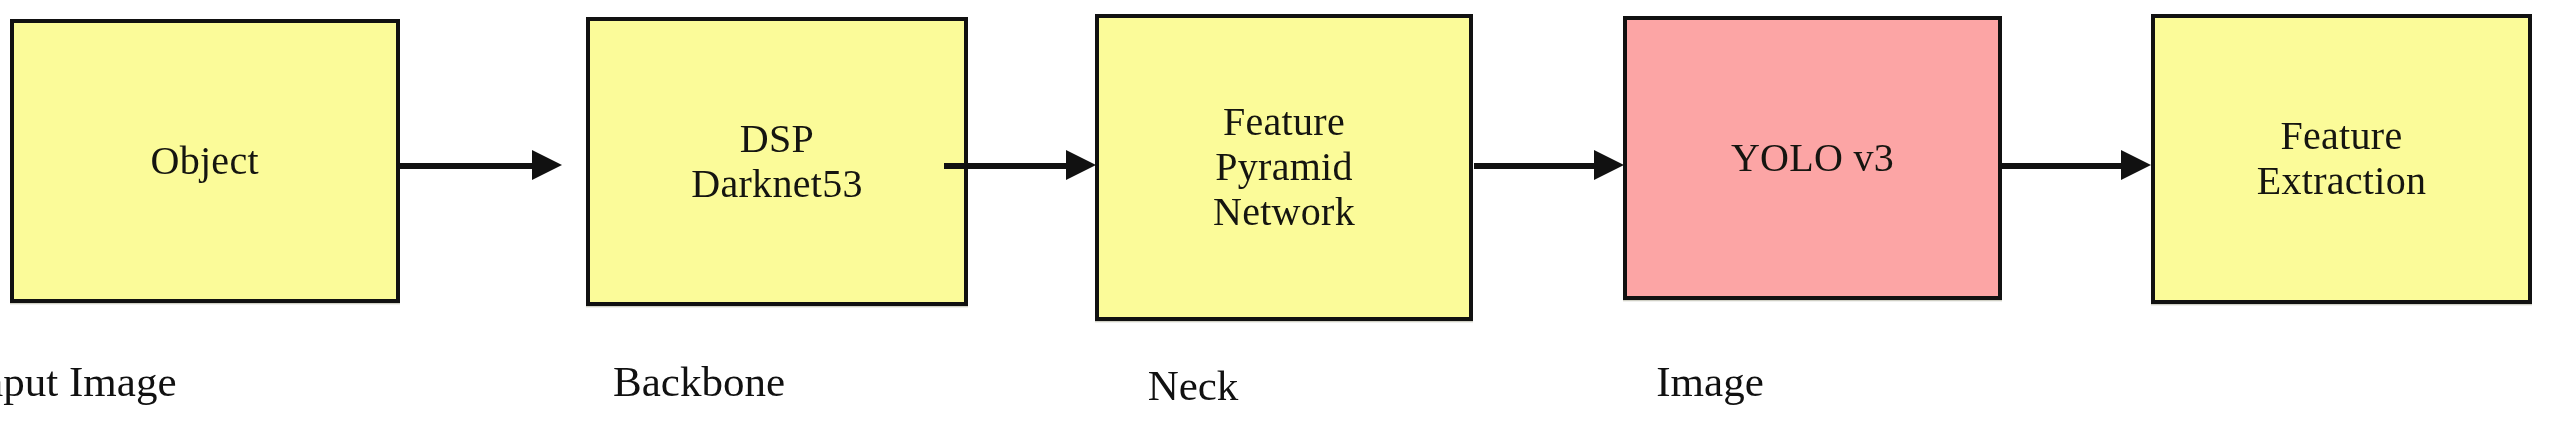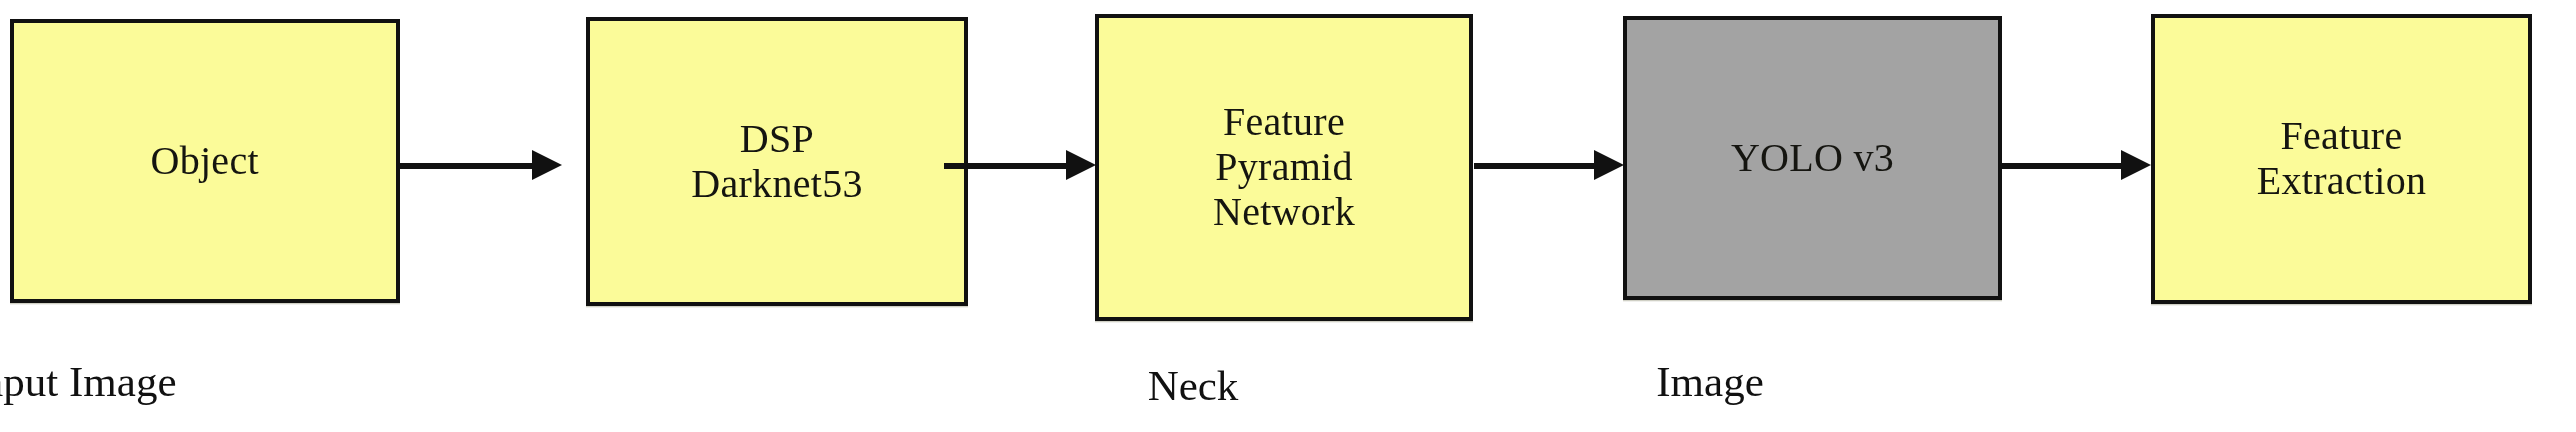--- a/index.html
+++ b/index.html
@@ -84,27 +84,28 @@
 
 <div id="diagram">
     <div class="node" style="left: 9.7px; top: 19.4px; width: 390px; height: 284px; background: rgb(251, 251, 153); border-color: rgb(17, 17, 17);">
       <div class="node-text">Object</div>
     </div>
     <div class="stage-label" style="left: 72px; top: 360px;">Input Image</div>
     <div class="node" style="left: 562px; top: 17.4px; width: 382px; height: 289px; background: rgb(251, 251, 153); border-color: rgb(17, 17, 17); margin-left: 24px;">
       <div class="node-text">DSP
 Darknet53</div>
     </div>
+    <div class="stage-label" style="left: 699px; top: 360px;">Backbone</div>
     <div class="node" style="left: 1095px; top: 14px; width: 378px; height: 307px; background: rgb(251, 251, 153); border-color: rgb(17, 17, 17);">
       <div class="node-text">Feature
 Pyramid
 Network</div>
     </div>
     <div class="stage-label" style="left: 1193px; top: 364px;">Neck</div>
-    <div class="node" style="left: 1623px; top: 16px; width: 379px; height: 284px; background: #a3a3a3; border-color: rgb(17, 17, 17);">
+    <div class="node" style="left: 1623px; top: 16px; width: 379px; height: 284px; background: #fca5a5; border-color: rgb(17, 17, 17);">
       <div class="node-text">YOLO v3</div>
     </div>
     <div class="stage-label" style="left: 1710px; top: 360px;">Image</div>
     <div class="node" style="left: 2151px; top: 14px; width: 381px; height: 290px; background: rgb(251, 251, 153); border-color: rgb(17, 17, 17);">
       <div class="node-text">Feature
 Extraction</div>
     </div>
     <div class="connector" style="left: 400px; top: 163px; width: 161px;">
       <div class="shaft" style="width: 134px; background: rgb(17, 17, 17);"></div>
       <div class="head" style="left: 132px; border-left-color: rgb(17, 17, 17);"></div>

